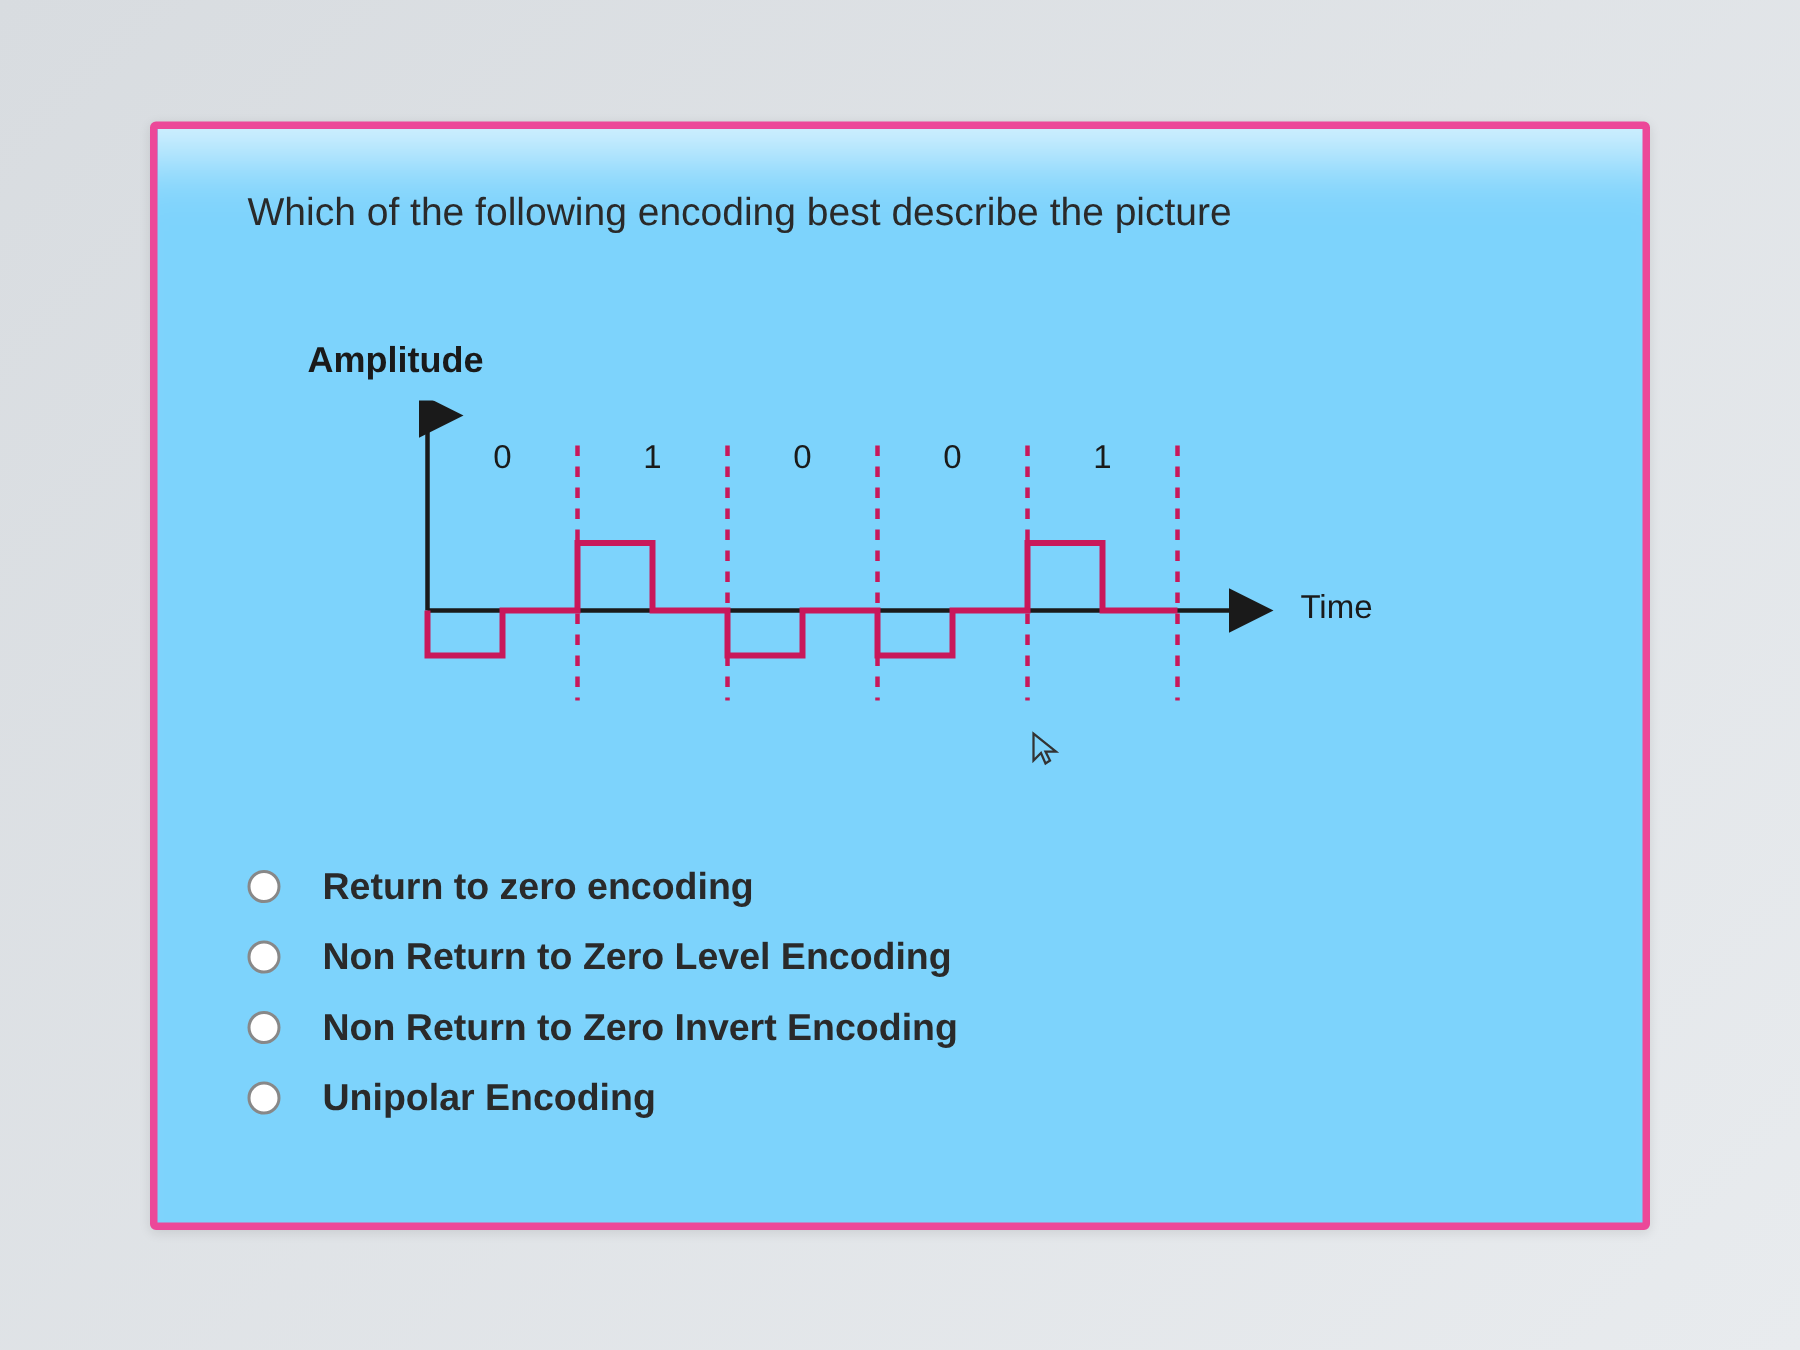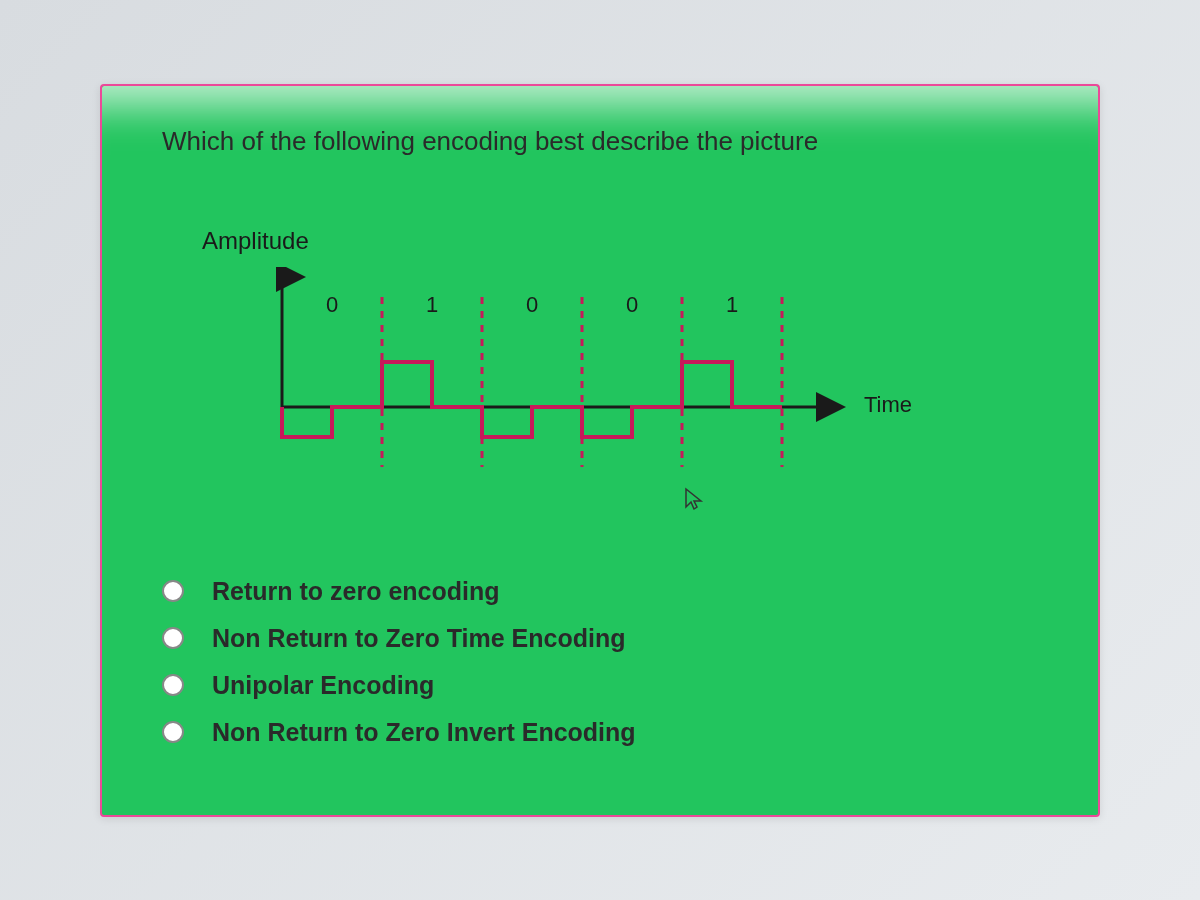--- a/index.html
+++ b/index.html
@@ -11,22 +11,22 @@
       width: 1200px;
       height: 900px;
       background: linear-gradient(135deg, #d8dce0 0%, #e8ebee 100%);
       font-family: Arial, Helvetica, sans-serif;
       display: flex;
       align-items: center;
       justify-content: center;
       padding: 20px;
     }
     .quiz-card {
-      background: #22c55e;
-      border: 2px solid #ec4899;
+      background: #7dd3fc;
+      border: 5px solid #ec4899;
       border-radius: 4px;
       box-shadow: 0 2px 8px rgba(0,0,0,0.1), inset 0 60px 40px -40px rgba(255,255,255,0.7);
       width: 1000px;
       padding: 40px 60px 50px 60px;
       position: relative;
     }
     .question-text {
       font-size: 26px;
       color: #2a2a2a;
       margin-bottom: 70px;
@@ -35,21 +35,21 @@
     .diagram-area {
       margin-left: 40px;
       margin-bottom: 70px;
       position: relative;
       width: 680px;
       height: 280px;
     }
     .amplitude-label {
       font-size: 24px;
       color: #1a1a1a;
-      font-weight: 400;
+      font-weight: 700;
       position: absolute;
       left: 0;
       top: 0;
       text-align: right;
     }
     .axes {
       position: absolute;
       left: 60px;
       top: 40px;
     }
@@ -150,25 +150,25 @@
     </svg>
   </div>
 
   <div class="options">
     <label class="option-row">
       <span class="radio"></span>
       <span class="option-label">Return to zero encoding</span>
     </label>
     <label class="option-row">
       <span class="radio"></span>
-      <span class="option-label">Non Return to Zero Time Encoding</span>
+      <span class="option-label">Non Return to Zero Level Encoding</span>
+    </label>
+    <label class="option-row">
+      <span class="radio"></span>
+      <span class="option-label">Non Return to Zero Invert Encoding</span>
     </label>
     <label class="option-row">
       <span class="radio"></span>
       <span class="option-label">Unipolar Encoding</span>
-    </label>
-    <label class="option-row">
-      <span class="radio"></span>
-      <span class="option-label">Non Return to Zero Invert Encoding</span>
     </label>
   </div>
 
 </div>
 
 </body></html>

